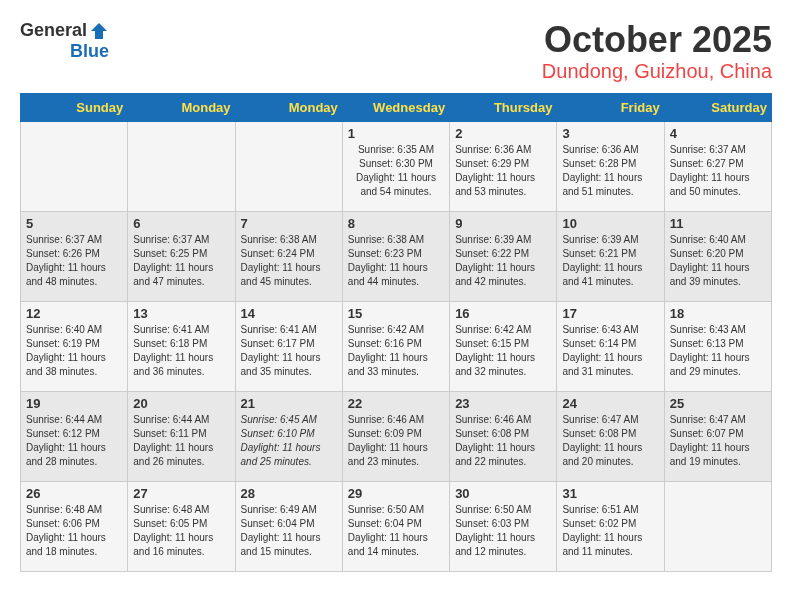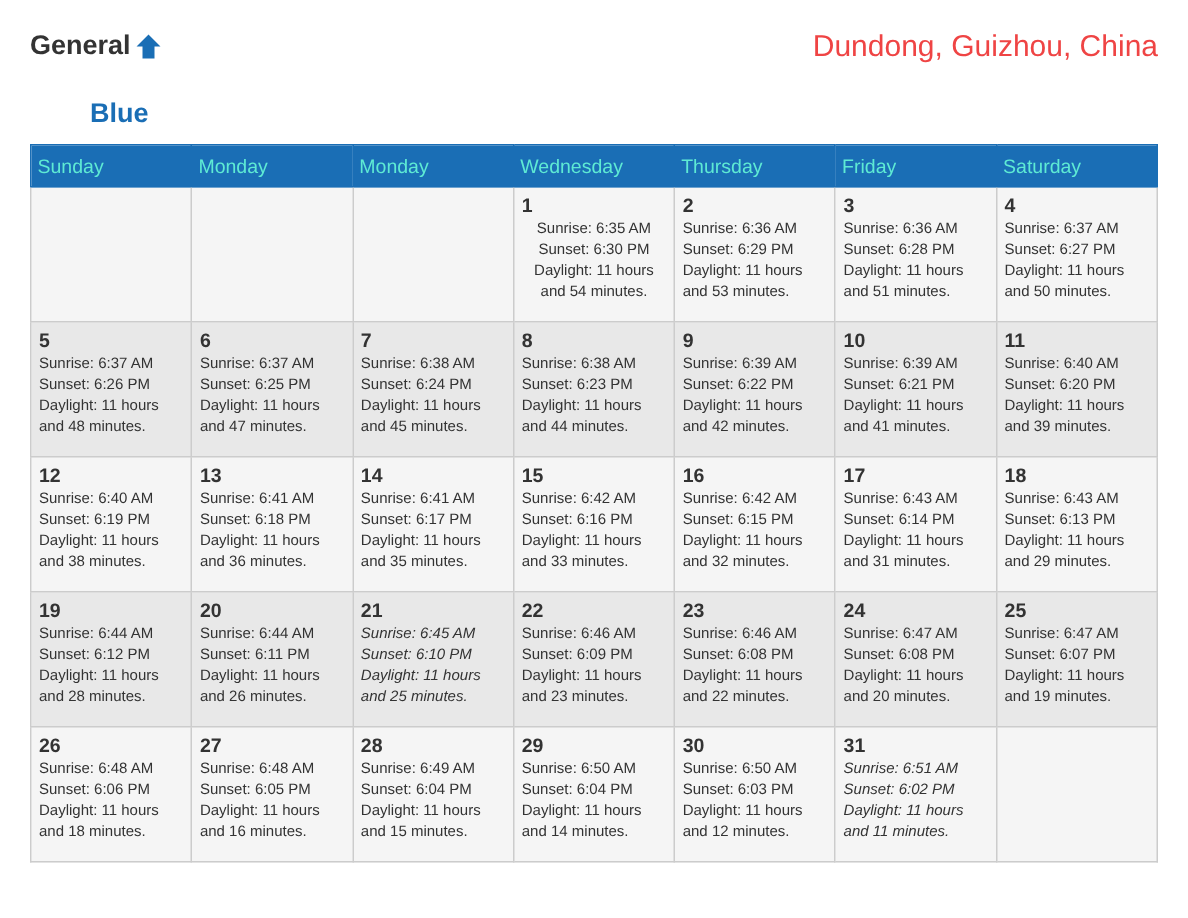--- a/index.html
+++ b/index.html
@@ -12,22 +12,21 @@
     }
     .header {
       display: flex;
       justify-content: space-between;
       align-items: flex-start;
       margin-bottom: 10px;
     }
     .logo {
       display: flex;
       flex-direction: column;
-      align-items: center;
-      gap: 24px;
+      align-items: flex-end;
     }
     .logo-text {
       display: flex;
       align-items: center;
     }
     .logo-general {
       font-size: 18px;
       font-weight: bold;
       color: #333;
     }
@@ -54,25 +53,25 @@
     .location {
       font-size: 20px;
       color: #ef4444;
     }
     table {
       width: 100%;
       border-collapse: collapse;
     }
     thead th {
       background-color: #1a6eb5;
-      color: #5eead4;
+      color: #fde047;
       font-size: 13px;
-      font-weight: normal;
+      font-weight: bold;
       padding: 6px 4px;
-      text-align: left;
+      text-align: right;
       border: 1px solid #1a6eb5;
     }
     tbody td {
       border: 1px solid #ccc;
       vertical-align: top;
       padding: 4px 5px;
       font-size: 10.5px;
       color: #333;
       width: 14.28%;
       height: 90px;
@@ -105,20 +104,21 @@
   <div class="logo">
     <div class="logo-text">
       <span class="logo-general">General</span>
       <svg class="logo-icon" viewBox="0 0 20 20">
         <polygon points="10,2 18,10 14,10 14,18 6,18 6,10 2,10" fill="#1a6eb5"></polygon>
       </svg>
     </div>
     <span class="logo-blue">Blue</span>
   </div>
   <div class="title-section">
+    <div class="month-title">October 2025</div>
     <div class="location">Dundong, Guizhou, China</div>
   </div>
 </div>
 
 <table>
   <thead>
     <tr>
       <th>Sunday</th>
       <th>Monday</th>
       <th>Monday</th>
@@ -346,21 +346,21 @@
         </td>
         <td>
           <span class="day-number">30</span>
           <div class="day-info" style="white-space: pre-line;">Sunrise: 6:50 AM
 Sunset: 6:03 PM
 Daylight: 11 hours
 and 12 minutes.</div>
         </td>
         <td>
           <span class="day-number">31</span>
-          <div class="day-info" style="white-space: pre-line; font-style: italic;">Sunrise: 6:51 AM
+          <div class="day-info" style="white-space: pre-line;">Sunrise: 6:51 AM
 Sunset: 6:02 PM
 Daylight: 11 hours
 and 11 minutes.</div>
         </td>
         <td class="empty-cell"></td>
       </tr>
     </tbody>
 </table>
 
 </body></html>

